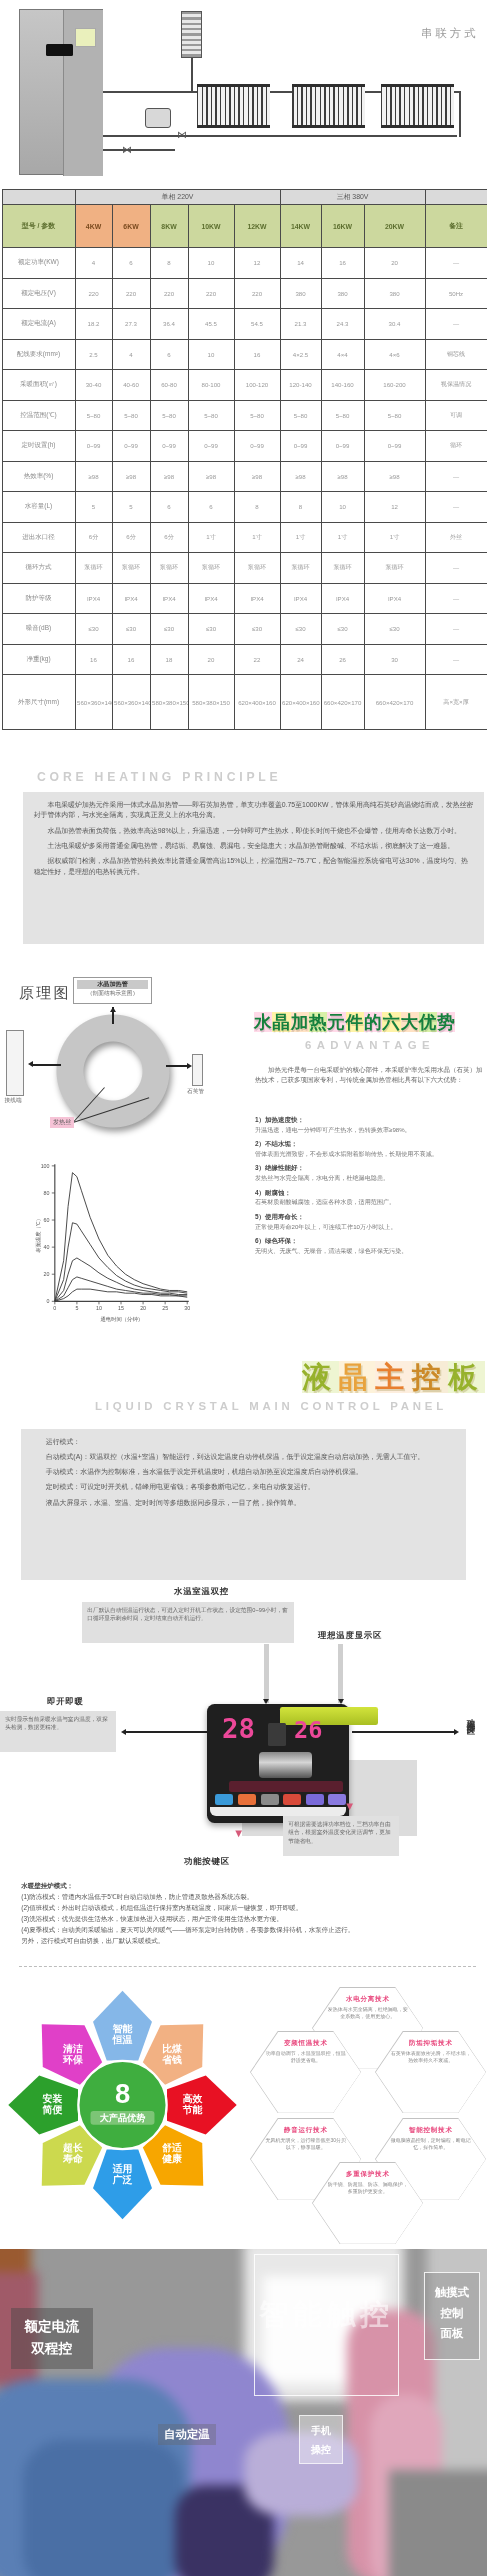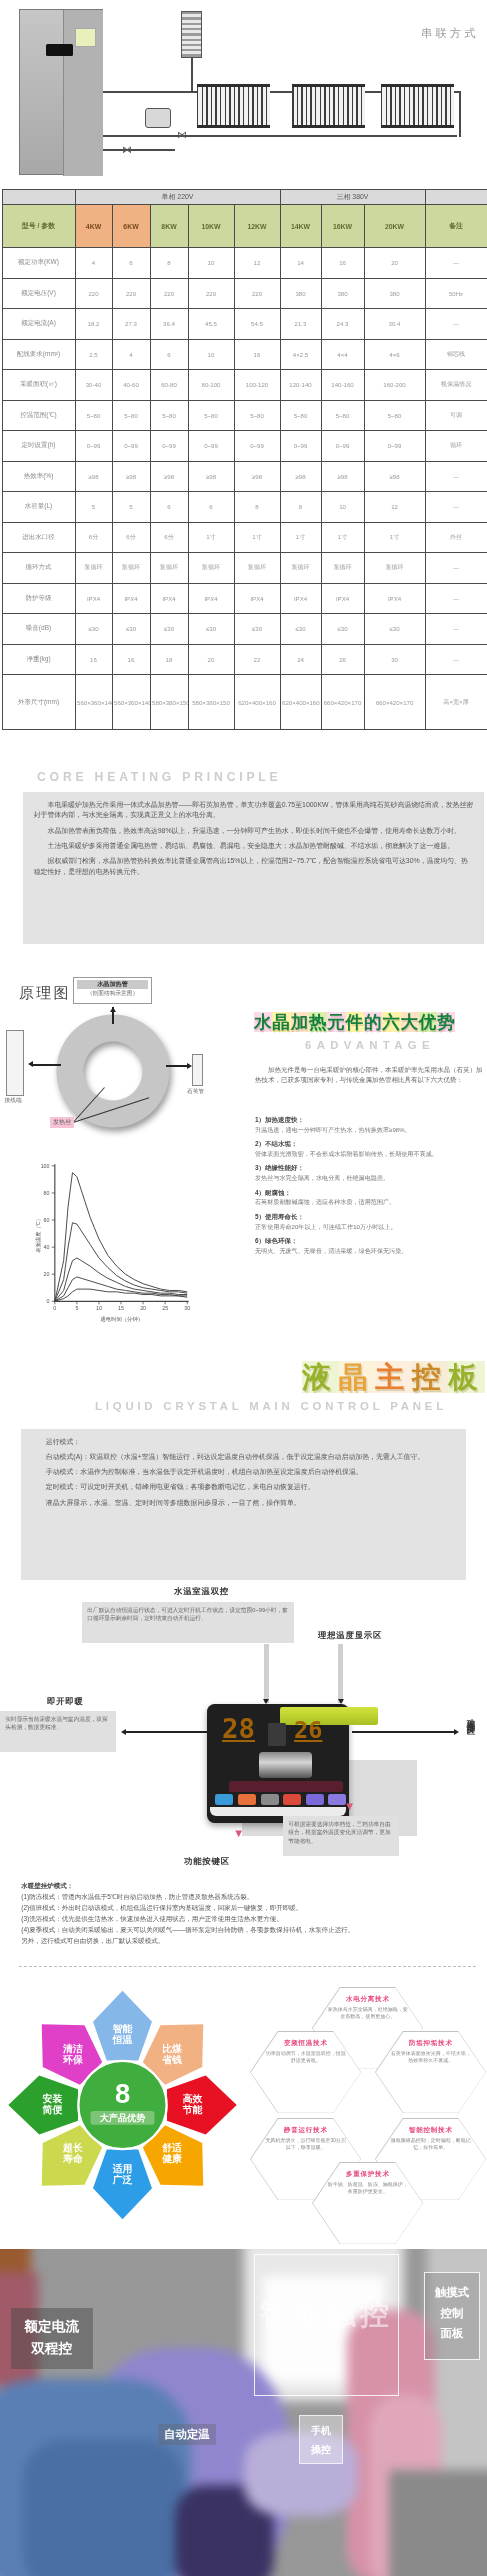--- a/index.html
+++ b/index.html
@@ -64,21 +64,21 @@
   .adv-intro{font-size:6.5px;color:#666;line-height:1.6;text-indent:2em;}
   .adv-item{margin:0 0 5.3px 0;font-size:6.1px;color:#777;line-height:1.5;}
   .adv-item b{display:block;font-size:6.5px;color:#444;}
 
   
   .callout{font-size:8.4px;font-weight:bold;color:#333;letter-spacing:0.8px;}
   .smallbox{background:#e0e0e0;font-size:5.7px;color:#666;line-height:1.5;padding:3.8px 5.3px;}
   .conn{background:#cfcfcf;}
   .panel{left:207px;top:1704px;width:142px;height:119px;background:#1f1f1f;border-radius:7.6px;box-shadow:0 3px 6.1px rgba(0,0,0,.35);}
   .green-strip{left:280px;top:1707px;width:98px;height:18.3px;background:linear-gradient(180deg,#d2e43c,#a9bf22);border-radius:2.3px;}
-  .lcd-num{font-family:"DejaVu Sans Mono",monospace;font-weight:bold;color:#a16207;text-decoration:underline;}
+  .lcd-num{font-family:"DejaVu Sans Mono",monospace;font-weight:bold;color:#ec4899;}
   .knob{left:259px;top:1752px;width:53px;height:26px;background:linear-gradient(180deg,#888,#d6d6d6 40%,#555);border-radius:3.8px;}
   .redbar{left:229px;top:1781px;width:114px;height:10.7px;background:#5a1f2e;border-radius:2.3px;}
   .pbtn{top:1794px;width:18.3px;height:10.7px;border-radius:2.3px;}
   .panel-foot{left:210px;top:1807px;width:136px;height:9.1px;background:#ececec;border-radius:0 0 6.1px 6.1px;}
   .vlabel{writing-mode:vertical-rl;font-size:8.4px;font-weight:bold;color:#333;letter-spacing:2.3px;}
   .pink-arrow{color:#d65a7a;font-size:11.4px;font-weight:bold;}
 
   
   .modes{font-size:6.5px;color:#555;line-height:1.7;}
   .modes p{margin:0;}

